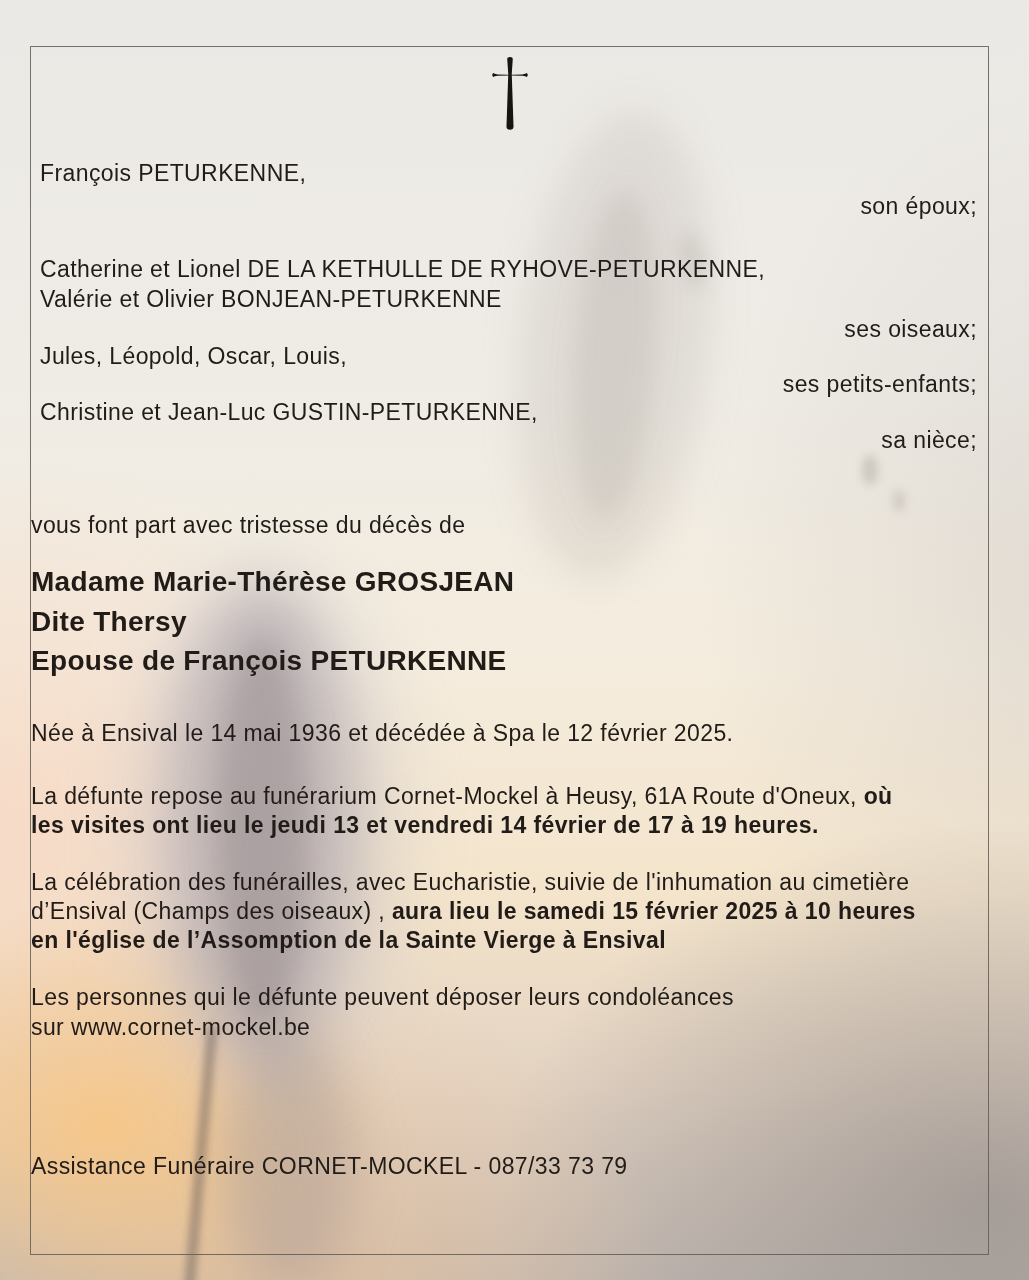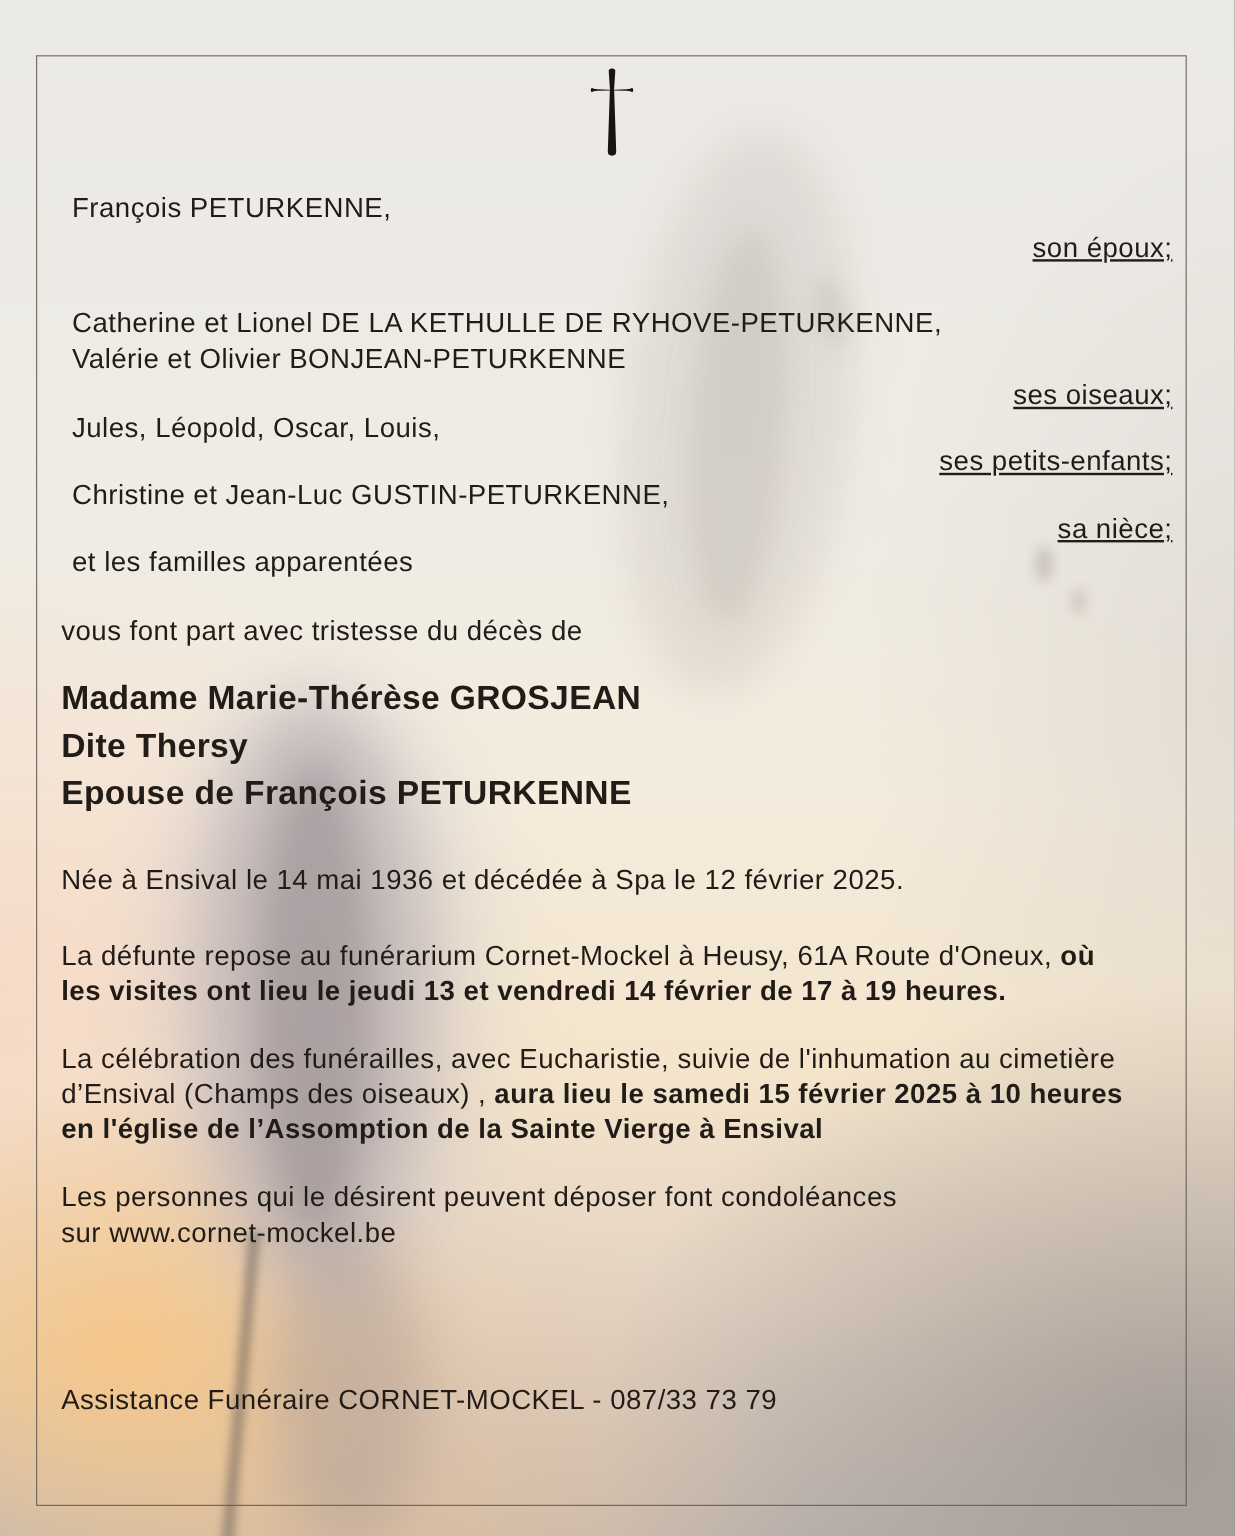--- a/index.html
+++ b/index.html
@@ -35,24 +35,23 @@
   .frame{
     position:absolute;left:30px;top:46px;width:957px;height:1207px;
     border:1px solid rgba(96,90,84,0.85);
     pointer-events:none;
   }
   .line{
     position:absolute;
     font-size:23px;
     letter-spacing:0.4px;
     white-space:nowrap;
-    margin-left:20px;
   }
   .l-left  {left:40px;}
-  .l-right {right:52px;text-align:right;text-decoration:underline;}
+  .l-right {right:52px;text-align:right;}
   .l-center{left:31px;width:957px;white-space:normal;}
   .bold{font-weight:700;}
   .headline{font-size:28px;font-weight:700;letter-spacing:0.3px;}
   .para{line-height:29px;}
   .cross{position:absolute;left:491px;top:56px;width:38px;height:76px;}
 </style>
 </head>
 <body>
 
 <div class="canvas">
@@ -81,21 +80,20 @@
   <div class="line l-left" style="top:256px">Catherine et Lionel DE LA KETHULLE DE RYHOVE-PETURKENNE,</div>
   <div class="line l-left" style="top:286px">Valérie et Olivier BONJEAN-PETURKENNE</div>
   <div class="line l-right" style="top:316px">ses oiseaux;</div>
 
   <div class="line l-left" style="top:343px">Jules, Léopold, Oscar, Louis,</div>
   <div class="line l-right" style="top:371px">ses petits-enfants;</div>
 
   <div class="line l-left" style="top:399px">Christine et Jean-Luc GUSTIN-PETURKENNE,</div>
   <div class="line l-right" style="top:427px">sa nièce;</div>
 
-  <div class="line l-left" style="top:455px">et les familles apparentées</div>
 
   <div class="line l-center" style="top:512px">vous font part avec tristesse du décès de</div>
 
   <div class="line l-center headline" style="top:566px">Madame Marie-Thérèse GROSJEAN</div>
   <div class="line l-center headline" style="top:606px">Dite Thersy</div>
   <div class="line l-center headline" style="top:645px">Epouse de François PETURKENNE</div>
 
   <div class="line l-center" style="top:720px">Née à Ensival le 14 mai 1936 et décédée à Spa le 12 février 2025.</div>
 
   <div class="line l-center para" style="top:782px">
@@ -103,19 +101,19 @@
     <span class="bold">les visites ont lieu le jeudi 13 et vendredi 14 février de 17 à 19 heures.</span>
   </div>
 
   <div class="line l-center para" style="top:868px">
     <span>La célébration des funérailles, avec Eucharistie, suivie de l'inhumation au cimetière</span><br>
     <span>d’Ensival (Champs des oiseaux) , </span><span class="bold">aura lieu le samedi 15 février 2025 à 10 heures</span><br>
     <span class="bold">en l'église de l’Assomption de la Sainte Vierge à Ensival</span>
   </div>
 
   <div class="line l-center" style="top:982px;line-height:30px">
-    <span>Les personnes qui le désirent peuvent déposer font condoléances</span><br>
+    <span>Les personnes qui le défunte peuvent déposer leurs condoléances</span><br>
     <span>sur www.cornet-mockel.be</span>
   </div>
 
   <div class="line l-center" style="top:1153px">Assistance Funéraire CORNET-MOCKEL - 087/33 73 79</div>
 
 </div>
 
 </body></html>

